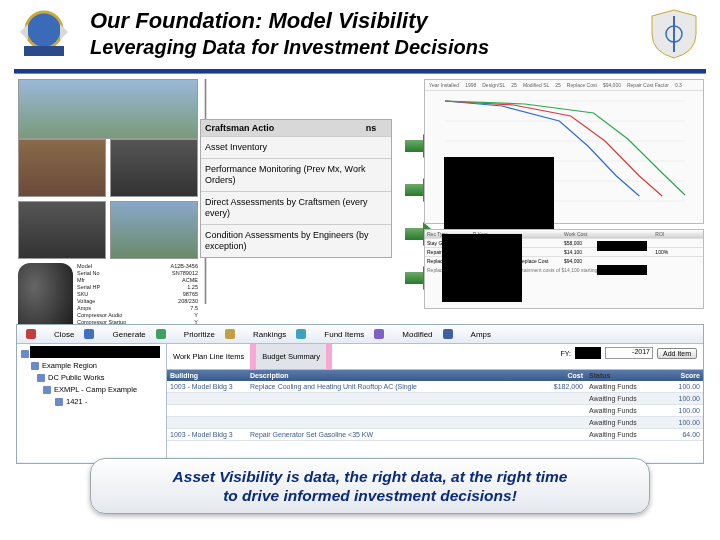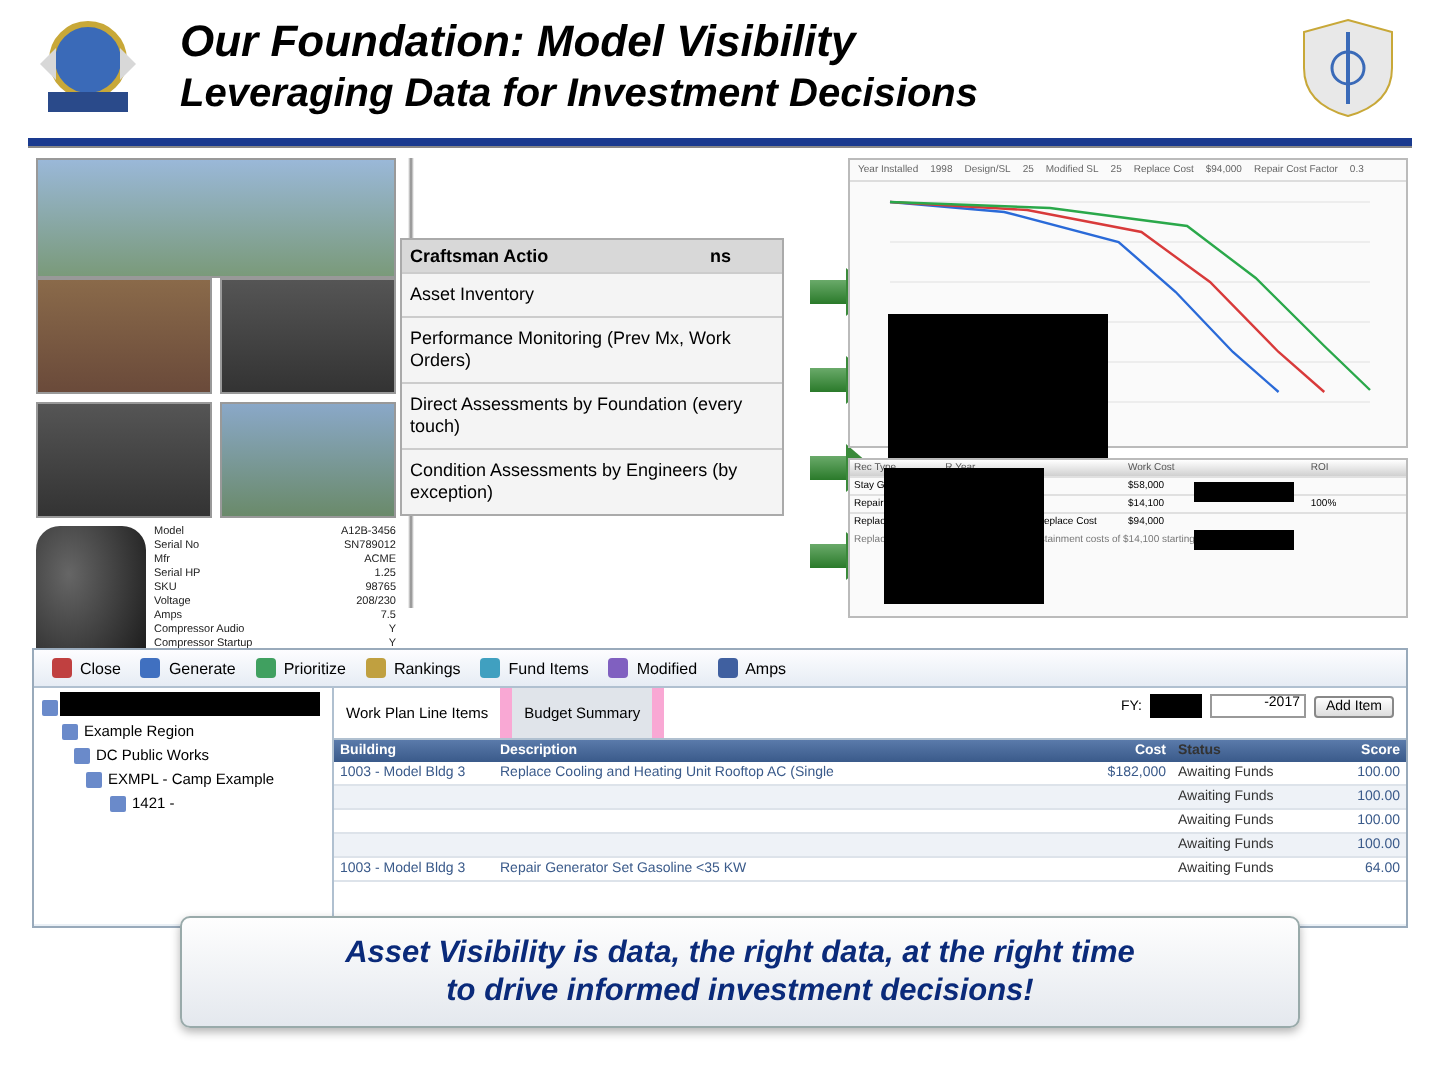--- a/index.html
+++ b/index.html
@@ -211,21 +211,21 @@
     display: flex;
     align-items: center;
     gap: 4px;
     padding: 3px 6px;
     background: linear-gradient(#fdfdff,#e6ecf4);
     border-bottom: 1px solid #b0c0d0;
   }
   .tool {
     display: flex;
     align-items: center;
-    gap: 4px;
+    gap: 18px;
     padding: 1px 3px;
     cursor: pointer;
   }
   .tool-icon {
     width: 10px;
     height: 10px;
     border-radius: 2px;
   }
   .planner-body { display: flex; height: calc(100% - 20px); }
   .tree {
@@ -313,21 +313,21 @@
   .c-cost { width: 55px; text-align: right; }
   .c-stat { width: 75px; color: #333; }
   .c-score { width: 42px; text-align: right; }
   .callout {
     position: absolute;
     left: 90px;
     bottom: 26px;
     right: 70px;
     background: linear-gradient(#fefefe, #e4e8ee);
     border: 1px solid #9aa;
-    border-radius: 5px;
+    border-radius: 15px;
     padding: 8px 10px;
     font-size: 15.5px;
     font-weight: bold;
     font-style: italic;
     text-align: center;
     color: #0a2a7a;
     box-shadow: 0 2px 5px rgba(0,0,0,0.3);
     line-height: 19px;
   }
   .divider-v {
@@ -429,25 +429,25 @@
           </div>
         </div>
     </div>
   </div>
 
   <div class="divider-v" style="left:204px;top:0;height:225px"></div>
 
   <div class="center-col">
     <div class="center-header">
       <div style="flex:1">Craftsman Actio</div>
-      <div style="width:40px;">ns</div>
+      <div style="width:40px;text-align:center">ns</div>
     </div>
     <div class="center-row">Asset Inventory</div>
     <div class="center-row">Performance Monitoring (Prev Mx, Work Orders)</div>
-    <div class="center-row">Direct Assessments by Foundation (every touch)</div>
+    <div class="center-row">Direct Assessments by Craftsmen (every every)</div>
     <div class="center-row">Condition Assessments by Engineers (by exception)</div>
   </div>
 
   <div class="arrows">
     <div class="arrow"></div>
     <div class="arrow"></div>
     <div class="arrow"></div>
     <div class="arrow"></div>
   </div>
 

